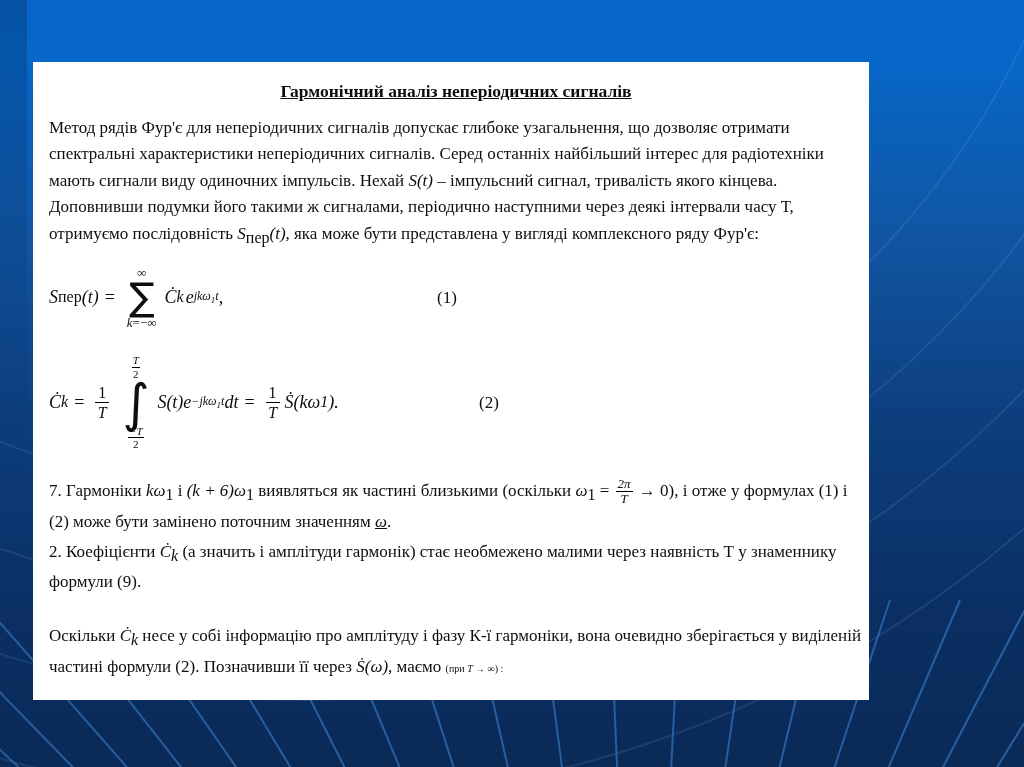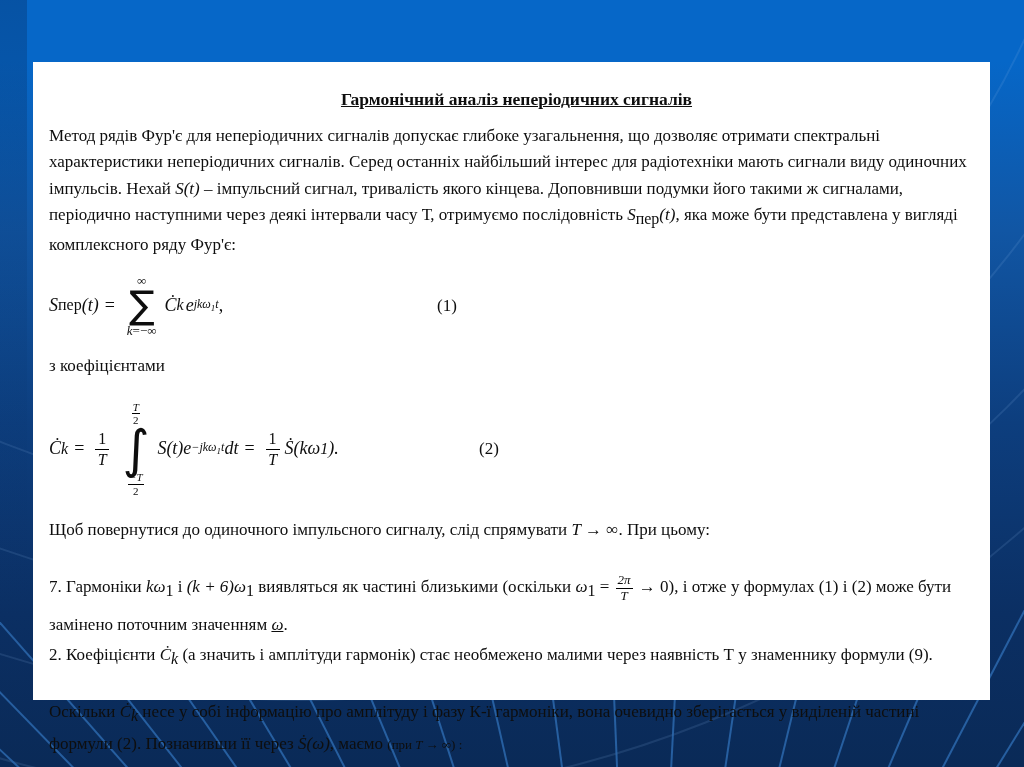--- a/index.html
+++ b/index.html
@@ -15,58 +15,58 @@
       #1156a4 30%, #0d3e7e 55%,
       #0b2f63 80%, #0a2a57 100%);
   }
   .edge-shade{
     position:absolute;left:0;top:0;width:27px;height:100%;
     background:linear-gradient(180deg,rgba(6,45,98,.35),rgba(6,45,98,.05) 60%,rgba(6,45,98,0));
     z-index:1;
   }
   svg.deco{position:absolute;left:0;top:0;z-index:1;}
   .panel{
-    position:absolute;left:33px;top:62px;width:957px;height:638px;
+    position:absolute;left:33px;top:62px;width:836px;height:638px;
     background:#ffffff;z-index:2;box-sizing:border-box;
-    padding:22px 6px 0 16px;
+    padding:14px 6px 0 16px;
     font-size:17px;line-height:1.55;
   }
   .title{
     text-align:center;font-weight:bold;text-decoration:underline;
     font-size:17.5px;margin:2px 0 0 0;
   }
   p{margin:0;}
   .p1{margin-top:10px;}
   .p2{margin-top:16px;}
   .item1{margin-top:22px;line-height:1.7;}
   .item2{margin-top:2px;}
   .p3{margin-top:26px;line-height:1.7;}
   .coeff{margin-top:12px;}
   .mi{font-style:italic;}
   .u{text-decoration:underline;}
   sub{font-size:16px;}
-  .small-note{font-size:13px;}
+  .small-note{font-size:10px;}
   
   .eq{position:relative;display:flex;align-items:center;font-size:18px;}
   .eq1{margin-top:12px;height:70px;}
   .eq2{margin-top:18px;height:104px;}
   .eqnum{position:absolute;top:50%;transform:translateY(-50%);font-size:17px;}
   .eqnum-1{left:388px;}
   .eqnum-2{left:430px;}
   .sum{display:inline-flex;flex-direction:column;align-items:center;margin:0 8px 0 6px;line-height:1;}
   .sum .stop{font-size:13px;margin-bottom:1px;}
   .sum .sigma{font-size:38px;line-height:.9;font-family:"DejaVu Sans",sans-serif;}
   .sum .sbot{font-size:13px;margin-top:2px;}
   .intwrap{display:inline-flex;flex-direction:column;align-items:center;margin:0 8px;line-height:1;}
   .intglyph{font-size:52px;line-height:.85;font-family:"DejaVu Sans",sans-serif;}
   .sfrac{display:inline-flex;flex-direction:column;align-items:center;font-size:11px;line-height:1.15;}
   .sfrac .n{border-bottom:1px solid #000;padding:0 1px;}
   .frac{display:inline-flex;flex-direction:column;align-items:center;margin:0 5px;font-size:16px;line-height:1.2;vertical-align:middle;}
   .frac .n{border-bottom:1px solid #000;padding:0 3px;}
-  .ifrac{display:inline-flex;flex-direction:column;align-items:center;font-size:13px;line-height:1.1;vertical-align:middle;margin:8px 2px;}
+  .ifrac{display:inline-flex;flex-direction:column;align-items:center;font-size:13px;line-height:1.1;vertical-align:middle;margin:0 2px;}
   .ifrac .n{border-bottom:1px solid #000;padding:0 2px;}
   .expsup{font-size:12px;vertical-align:7px;}
   .expsup sub{font-size:9px;}
 </style>
 </head>
 <body>
 
 <div class="slide">
 
   <svg class="deco" width="1024" height="767" viewBox="0 0 1024 767">
@@ -118,21 +118,20 @@
         <span class="sbot"><span class="mi">k</span><span>=−∞</span></span>
       </span>
       <span class="mi">Ċ</span>
         <sub class="mi">k</sub>
       <span class="mi" style="margin-left:2px;">e</span>
         <span class="expsup mi"><span>jkω</span><sub>1</sub><span>t</span></span>
         <span>,</span>
       <span class="eqnum eqnum-1">(1)</span>
     </div>
 
-    <p class="coeff">з коефіцієнтами</p>
 
     <div class="eq eq2">
       <span class="mi">Ċ</span>
         <sub class="mi">k</sub>
       <span style="margin:0 6px;">=</span>
       <span class="frac">
           <span class="n">1</span>
           <span class="mi">T</span>
         </span>
       <span class="intwrap">
@@ -153,21 +152,20 @@
       <span class="frac">
           <span class="n">1</span>
           <span class="mi">T</span>
         </span>
       <span class="mi">Ṡ(kω</span>
         <sub class="mi">1</sub>
         <span class="mi">).</span>
       <span class="eqnum eqnum-2">(2)</span>
     </div>
 
-    <p class="p2"><span>Щоб повернутися до одиночного імпульсного сигналу, слід спрямувати </span><span class="mi">T</span><span> → ∞. При цьому:</span></p>
 
     <p class="item1"><span>7. Гармоніки </span><span class="mi">kω</span><sub>1</sub><span> і </span><span class="mi">(k + 6)ω</span><sub>1</sub><span> виявляться як частині близькими (оскільки </span><span class="mi">ω</span><sub>1</sub><span> = </span><span class="ifrac">
           <span class="n mi">2π</span>
           <span class="mi">T</span>
         </span><span> → 0), і отже у формулах (1) і (2) може бути замінено поточним значенням </span><span class="mi u">ω</span><span>.</span></p>
 
     <p class="item2"><span>2. Коефіцієнти </span><span class="mi">Ċ</span><sub class="mi">k</sub><span> (а значить і амплітуди гармонік) стає необмежено малими через наявність Т у знаменнику формули (9).</span></p>
 
     <p class="p3"><span>Оскільки </span><span class="mi">Ċ</span><sub class="mi">k</sub><span>  несе у собі інформацію про амплітуду і фазу К-ї гармоніки, вона очевидно зберігається у виділеній частині формули (2). Позначивши її через </span><span class="mi">Ṡ(ω)</span><span>, маємо </span><span class="small-note">(при </span><span class="small-note mi">T → ∞</span><span class="small-note">) :</span></p>
 

